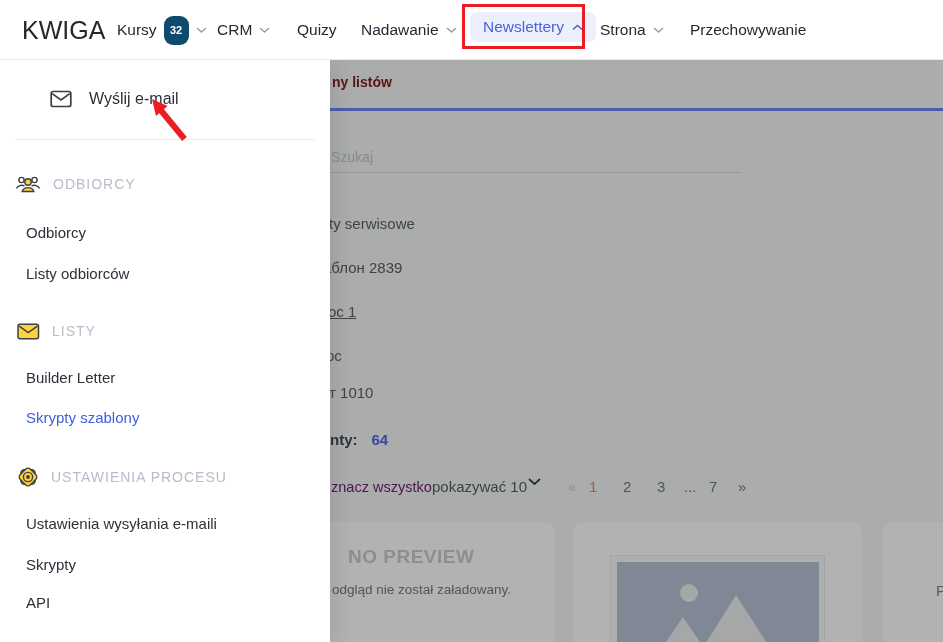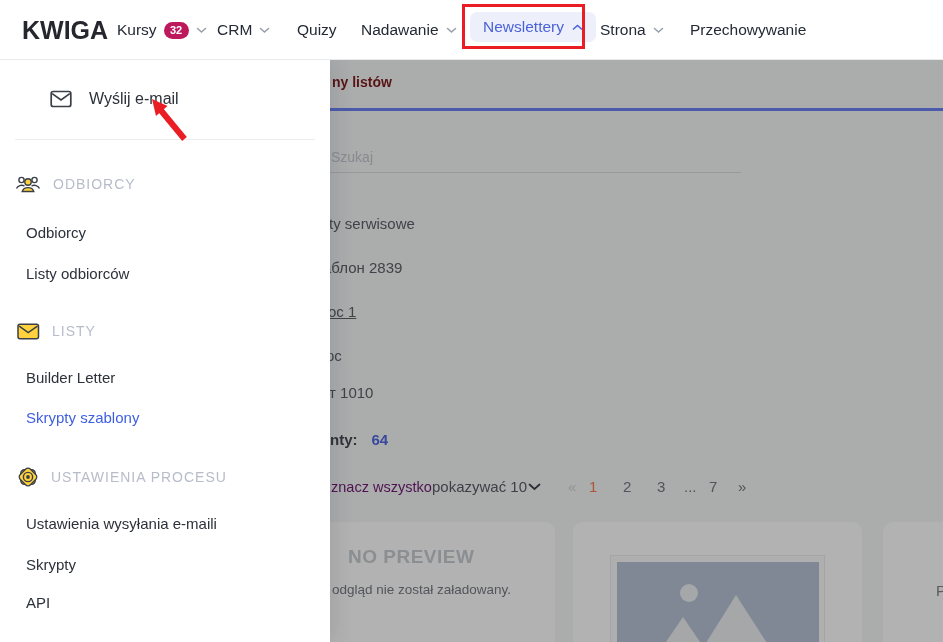--- a/index.html
+++ b/index.html
@@ -3,26 +3,26 @@
 <meta charset="utf-8">
 <style>
   * { margin:0; padding:0; box-sizing:border-box; }
   html,body { width:943px; height:642px; overflow:hidden; background:#fff;
               font-family:"Liberation Sans", sans-serif; }
   .stage { position:relative; width:943px; height:642px; overflow:hidden; }
 
   
   .topnav { position:absolute; left:0; top:0; width:943px; height:60px;
             background:#ffffff; border-bottom:1px solid #e9eaee; z-index:30; }
-  .logo { position:absolute; left:22px; top:16px; font-size:25px; font-weight:700;
+  .logo { position:absolute; left:22px; top:16px; font-size:25px; font-weight:400;
           letter-spacing:0px; color:#26262e; }
   .navitem { position:absolute; top:17px; height:26px; display:flex; align-items:center;
              gap:7px; font-size:15.5px; color:#242a35; cursor:pointer; white-space:nowrap; }
   .badge { display:inline-flex; align-items:center; justify-content:center;
-           min-width:25px; height:17px; border-radius:9px; background:#be185d;
+           min-width:25px; height:29px; border-radius:9px; background:#0c4a6e;
            color:#fff; font-size:11px; font-weight:700; padding:4px 6px; }
   .nav-pill { position:absolute; left:470px; top:12px; height:30px; display:flex;
               align-items:center; gap:8px; padding:0 13px; background:#edeffb;
               border-radius:7px; color:#4a63d8; font-size:15.5px; cursor:pointer; }
   .red-box { position:absolute; left:462px; top:4px; width:123px; height:45px;
              border:3px solid #ea1c24; z-index:40; pointer-events:none; }
 
   
   .main { position:absolute; left:0; top:60px; width:943px; height:582px;
           background:#f5f6f7; z-index:0; }
@@ -33,21 +33,21 @@
                   border:none; background:transparent; font-size:14px;
                   font-family:"Liberation Sans", sans-serif; color:#5d6168; }
   .search-input::placeholder { color:#c3c7ce; }
   .search-line { position:absolute; left:0; top:112px; width:741px; height:1px; background:#dcdcdf; }
   .lrow { position:absolute; font-size:15px; color:#5d6168; white-space:nowrap; }
   .count-row { position:absolute; left:330px; top:371px; font-size:15px; font-weight:700;
                color:#454a53; }
   .count-val { color:#5068e2; font-weight:700; margin-left:14px; }
   .select-all { position:absolute; left:331px; top:419px; font-size:14.5px; color:#701a75; }
   .per-page { position:absolute; left:432px; top:418px; font-size:15px; color:#585e66;
-              display:flex; align-items:center; gap:1px; }
+              display:flex; gap:1px; }
   .pag { position:absolute; top:418px; font-size:15px; color:#757982; }
   .pag.first { color:#ced3d9; }
   .pag.active { color:#fa7c50; }
 
   .card { position:absolute; top:462px; height:180px; background:#ffffff; border-radius:10px; }
   .np-head { position:absolute; left:108px; top:24px; font-size:19px; font-weight:700;
              letter-spacing:0.5px; color:#c8cdd2; white-space:nowrap; }
   .np-sub { position:absolute; left:92px; top:60px; font-size:13.5px; color:#777b82;
             white-space:nowrap; }
   .frame { position:absolute; left:37px; top:33px; width:215px; height:147px;

